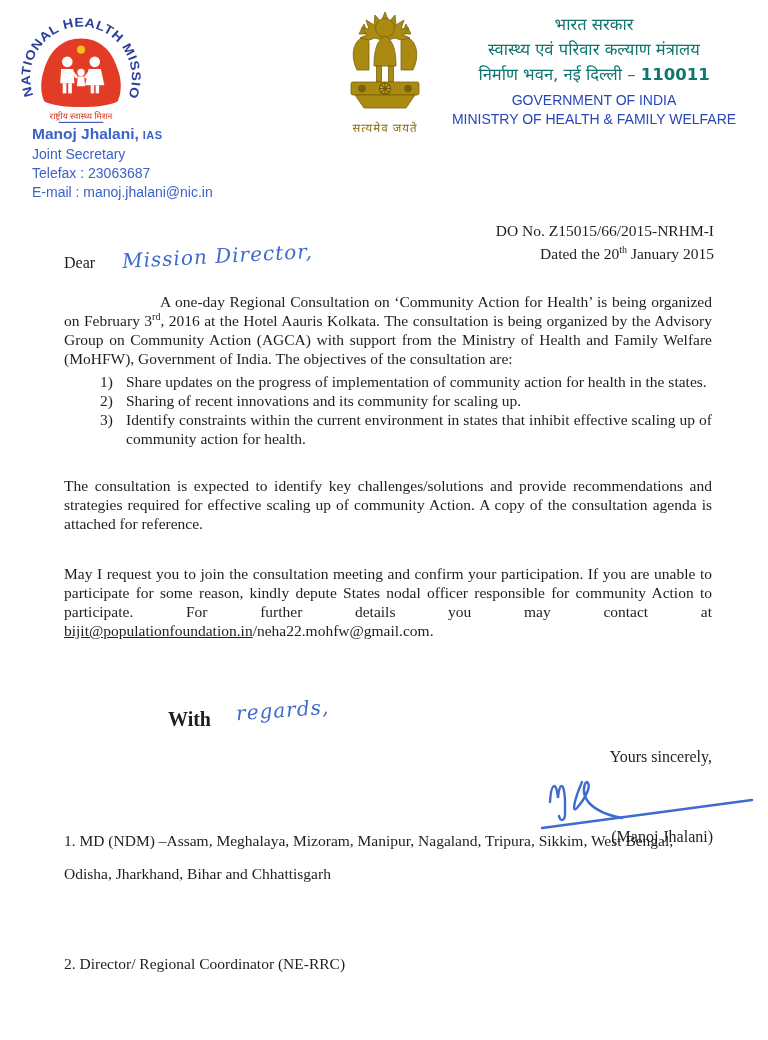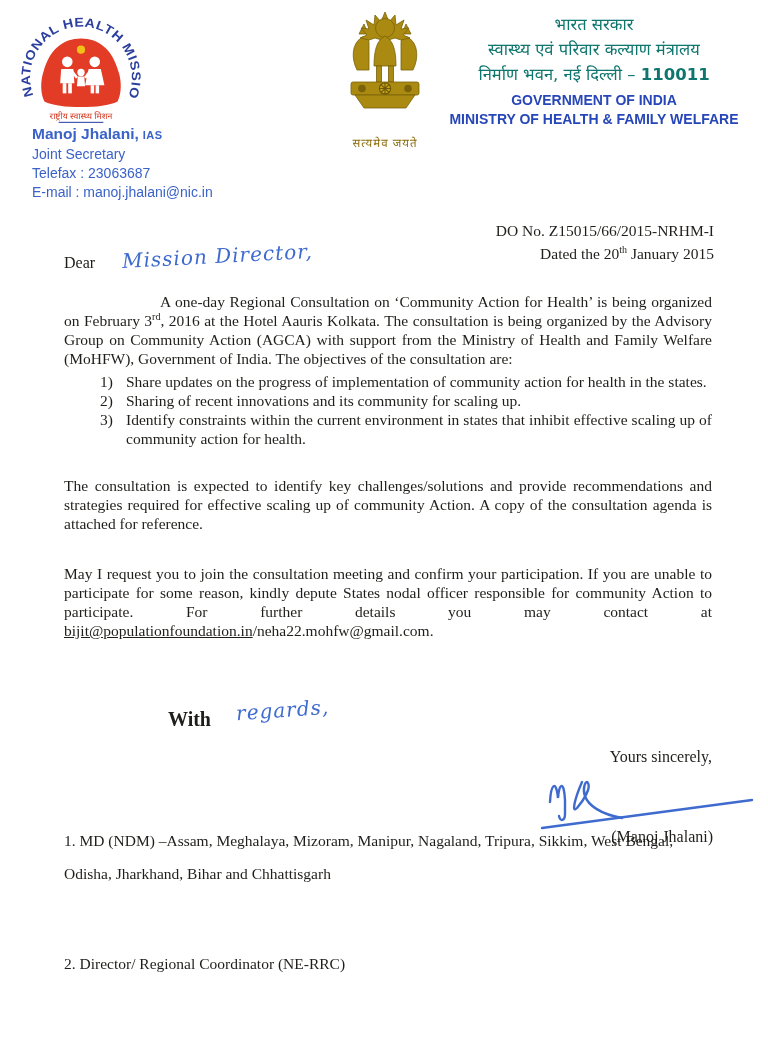--- a/index.html
+++ b/index.html
@@ -6,25 +6,25 @@
   .page{
     position:relative;width:768px;height:1040px;background:#ffffff;
     margin:0 auto;overflow:hidden;
     font-family:"Liberation Serif", serif;color:#1f1e1a;
   }
   
   .nhm-logo{position:absolute;left:20px;top:10px;width:122px;height:122px;}
   .arc-text{font-family:"Liberation Sans",sans-serif;font-weight:bold;font-size:12.5px;fill:#2b3f9e;letter-spacing:.5px;}
   .nhm-caption{font-family:"Liberation Sans",sans-serif;font-size:8.5px;fill:#d3361f;text-anchor:middle;}
   .emblem{position:absolute;left:333px;top:8px;width:104px;text-align:center;}
-  .emblem-caption{font-family:"Liberation Sans",sans-serif;font-size:11.5px;color:#8a6d0b;margin-top:15px;letter-spacing:1px;}
+  .emblem-caption{font-family:"Liberation Sans",sans-serif;font-size:11.5px;color:#8a6d0b;margin-top:0px;letter-spacing:1px;}
   .hdr-right{position:absolute;left:428px;top:12px;width:332px;text-align:center;}
   .hdr-hi{font-family:"DejaVu Sans",sans-serif;font-size:16.5px;color:#0f766e;line-height:25px;}
   .hdr-hi b{font-weight:bold;}
-  .hdr-en{font-family:"Liberation Sans",sans-serif;font-weight:bold;font-size:14px;color:#2746b8;line-height:19px;margin-top:4px;}
+  .hdr-en{font-family:"Liberation Sans",sans-serif;font-weight:normal;font-size:14px;color:#2746b8;line-height:19px;margin-top:4px;}
   .sender{position:absolute;left:32px;top:124px;font-family:"Liberation Sans",sans-serif;color:#3a62c8;font-size:14px;line-height:19px;}
   .sender .name{font-weight:bold;font-size:15.5px;}
   .sender .ias{font-size:11px;font-weight:bold;letter-spacing:.5px;}
   
   .refblock{position:absolute;right:54px;top:200px;text-align:right;font-size:15.5px;line-height:23px;margin-top:19px;}
   sup{font-size:10px;line-height:0;}
   
   .bodycol{position:absolute;left:64px;width:648px;}
   p.bp{margin:0;font-size:15.5px;line-height:19px;text-align:justify;}
   .salutation{top:254px;font-size:16px;}

